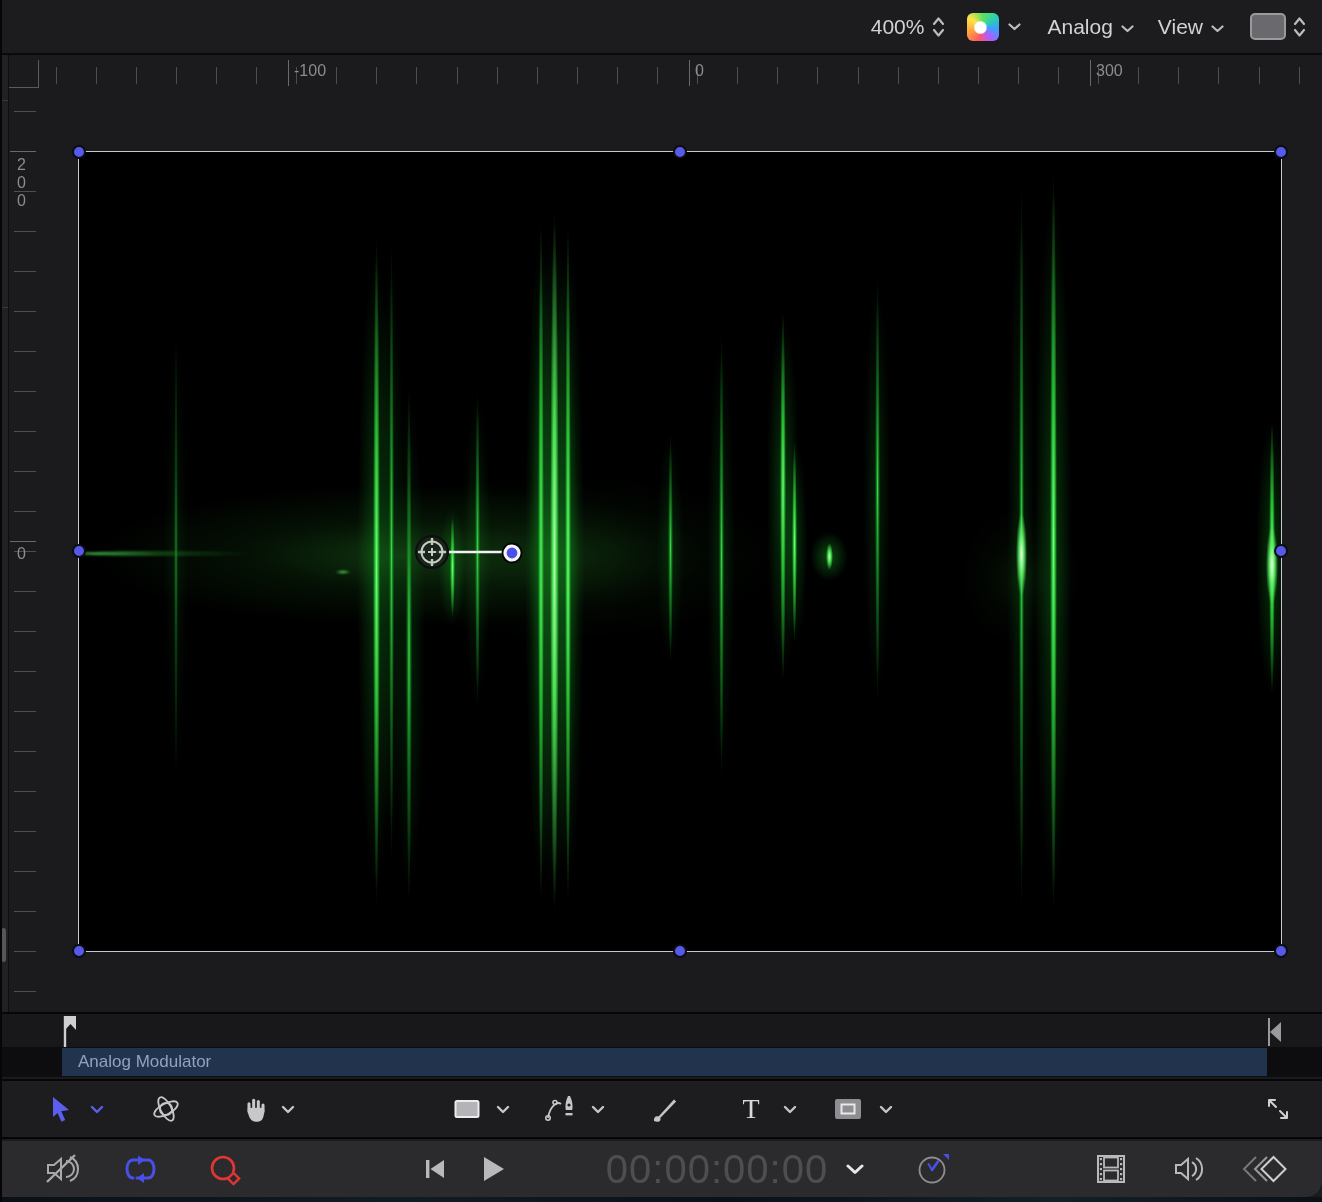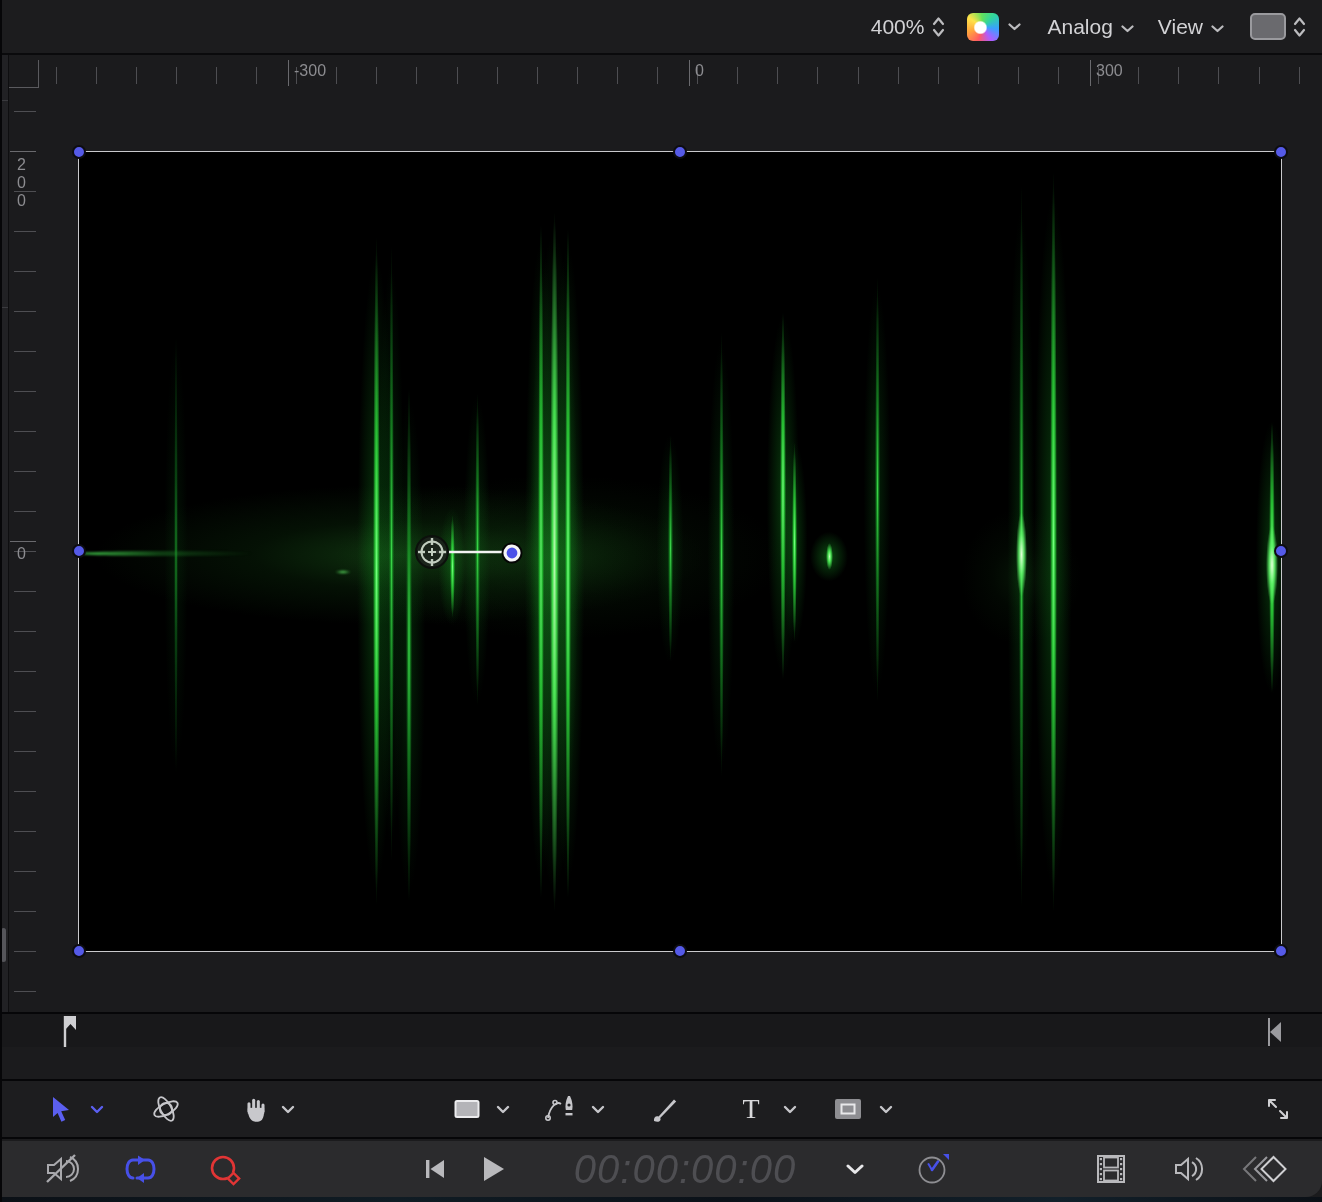--- a/index.html
+++ b/index.html
@@ -127,21 +127,21 @@
         <div class="tick-v" style="left: 969.8px;"></div>
         <div class="tick-v" style="left: 1009.9px;"></div>
         <div class="tick-v" style="left: 1050px;"></div>
         <div class="tick-v" style="left: 1090.1px;"></div>
         <div class="tick-v" style="left: 1130.2px;"></div>
         <div class="tick-v" style="left: 1170.3px;"></div>
         <div class="tick-v" style="left: 1210.4px;"></div>
         <div class="tick-v" style="left: 1250.5px;"></div>
         <div class="tick-v" style="left: 1290.6px;"></div>
         <div class="tick-v major" style="left: 280px;"></div>
-        <div class="rlabel" style="left: 286px; top: 8px;">-300</div>
+        <div class="rlabel" style="left: 286px; top: 8px;">-100</div>
         <div class="tick-v major" style="left: 681px;"></div>
         <div class="rlabel" style="left: 687px; top: 8px;">0</div>
         <div class="tick-v major" style="left: 1082px;"></div>
         <div class="rlabel" style="left: 1088px; top: 8px;">300</div>
       </div>
     <div id="left-ruler">
         <div class="tick-h" style="top: 23px;"></div>
         <div class="tick-h" style="top: 103px;"></div>
         <div class="tick-h" style="top: 143px;"></div>
         <div class="tick-h" style="top: 183px;"></div>
@@ -260,20 +260,25 @@
   <div id="tl-row1">
     <svg class="marker" style="left: 57px; top: 1px;" width="20" height="33" viewBox="0 0 20 33">
       <line x1="8" y1="1" x2="8" y2="32" stroke="#cfcfd2" stroke-width="2.4"></line>
       <polygon points="8,1 19,1 19,15 13.5,9 8,15" fill="#cfcfd2"></polygon>
     </svg>
     <svg class="marker" style="left: 1264px; top: 3px;" width="20" height="30" viewBox="0 0 20 30">
       <line x1="5" y1="1" x2="5" y2="29" stroke="#9a9a9e" stroke-width="2"></line>
       <polygon points="17,5 17,25 6,15" fill="#9a9a9e"></polygon>
     </svg>
   </div>
+  <div id="tl-row2">
+    <div id="tl-bar">
+      <span id="tl-bar-label">Analog Modulator</span>
+    </div>
+  </div>
 
   <div id="toolrow">
     <div class="tool" style="left:48px;">
       <svg width="26" height="28" viewBox="0 0 26 28">
         <path d="M5,2 L21,15 L13.2,16.2 L17.2,25 L13.4,26.8 L9.6,17.9 L5,22 Z" fill="#5b5ff0"></path>
       </svg>
     </div>
     <div class="tool" style="left:90px;">
       <svg width="14" height="9" viewBox="0 0 14 9">
           <polyline points="2,2 7,7 12,2" fill="none" stroke="#5b5ff0" stroke-width="2.4" stroke-linecap="round" stroke-linejoin="round"></polyline>
@@ -387,21 +392,21 @@
       <svg width="26" height="26" viewBox="0 0 26 26">
         <rect x="4" y="4" width="3.4" height="18" fill="#b9b9bc"></rect>
         <polygon points="22,4 22,22 8.5,13" fill="#b9b9bc"></polygon>
       </svg>
     </div>
     <div class="tr-item" style="left:480px;">
       <svg width="26" height="28" viewBox="0 0 26 28">
         <polygon points="4,2 24,14 4,26" fill="#b9b9bc"></polygon>
       </svg>
     </div>
-    <div class="tr-item" style="left:560px;width:250px;justify-content:center;font-style:italic;">
+    <div class="tr-item" style="left:592px;width:250px;justify-content:center;">
       <span id="timecode">00:00:00:00</span>
     </div>
     <div class="tr-item" style="left:846px;">
       <svg width="18" height="11" viewBox="0 0 18 11">
           <polyline points="2,2 9,8.5 16,2" fill="none" stroke="#e8e8ea" stroke-width="3" stroke-linecap="round" stroke-linejoin="round"></polyline>
         </svg>
     </div>
     <div class="tr-item" style="left:915px;">
       <svg width="36" height="36" viewBox="0 0 36 36">
         <circle cx="17" cy="19" r="12.5" fill="none" stroke="#8e8e92" stroke-width="1.8"></circle>

